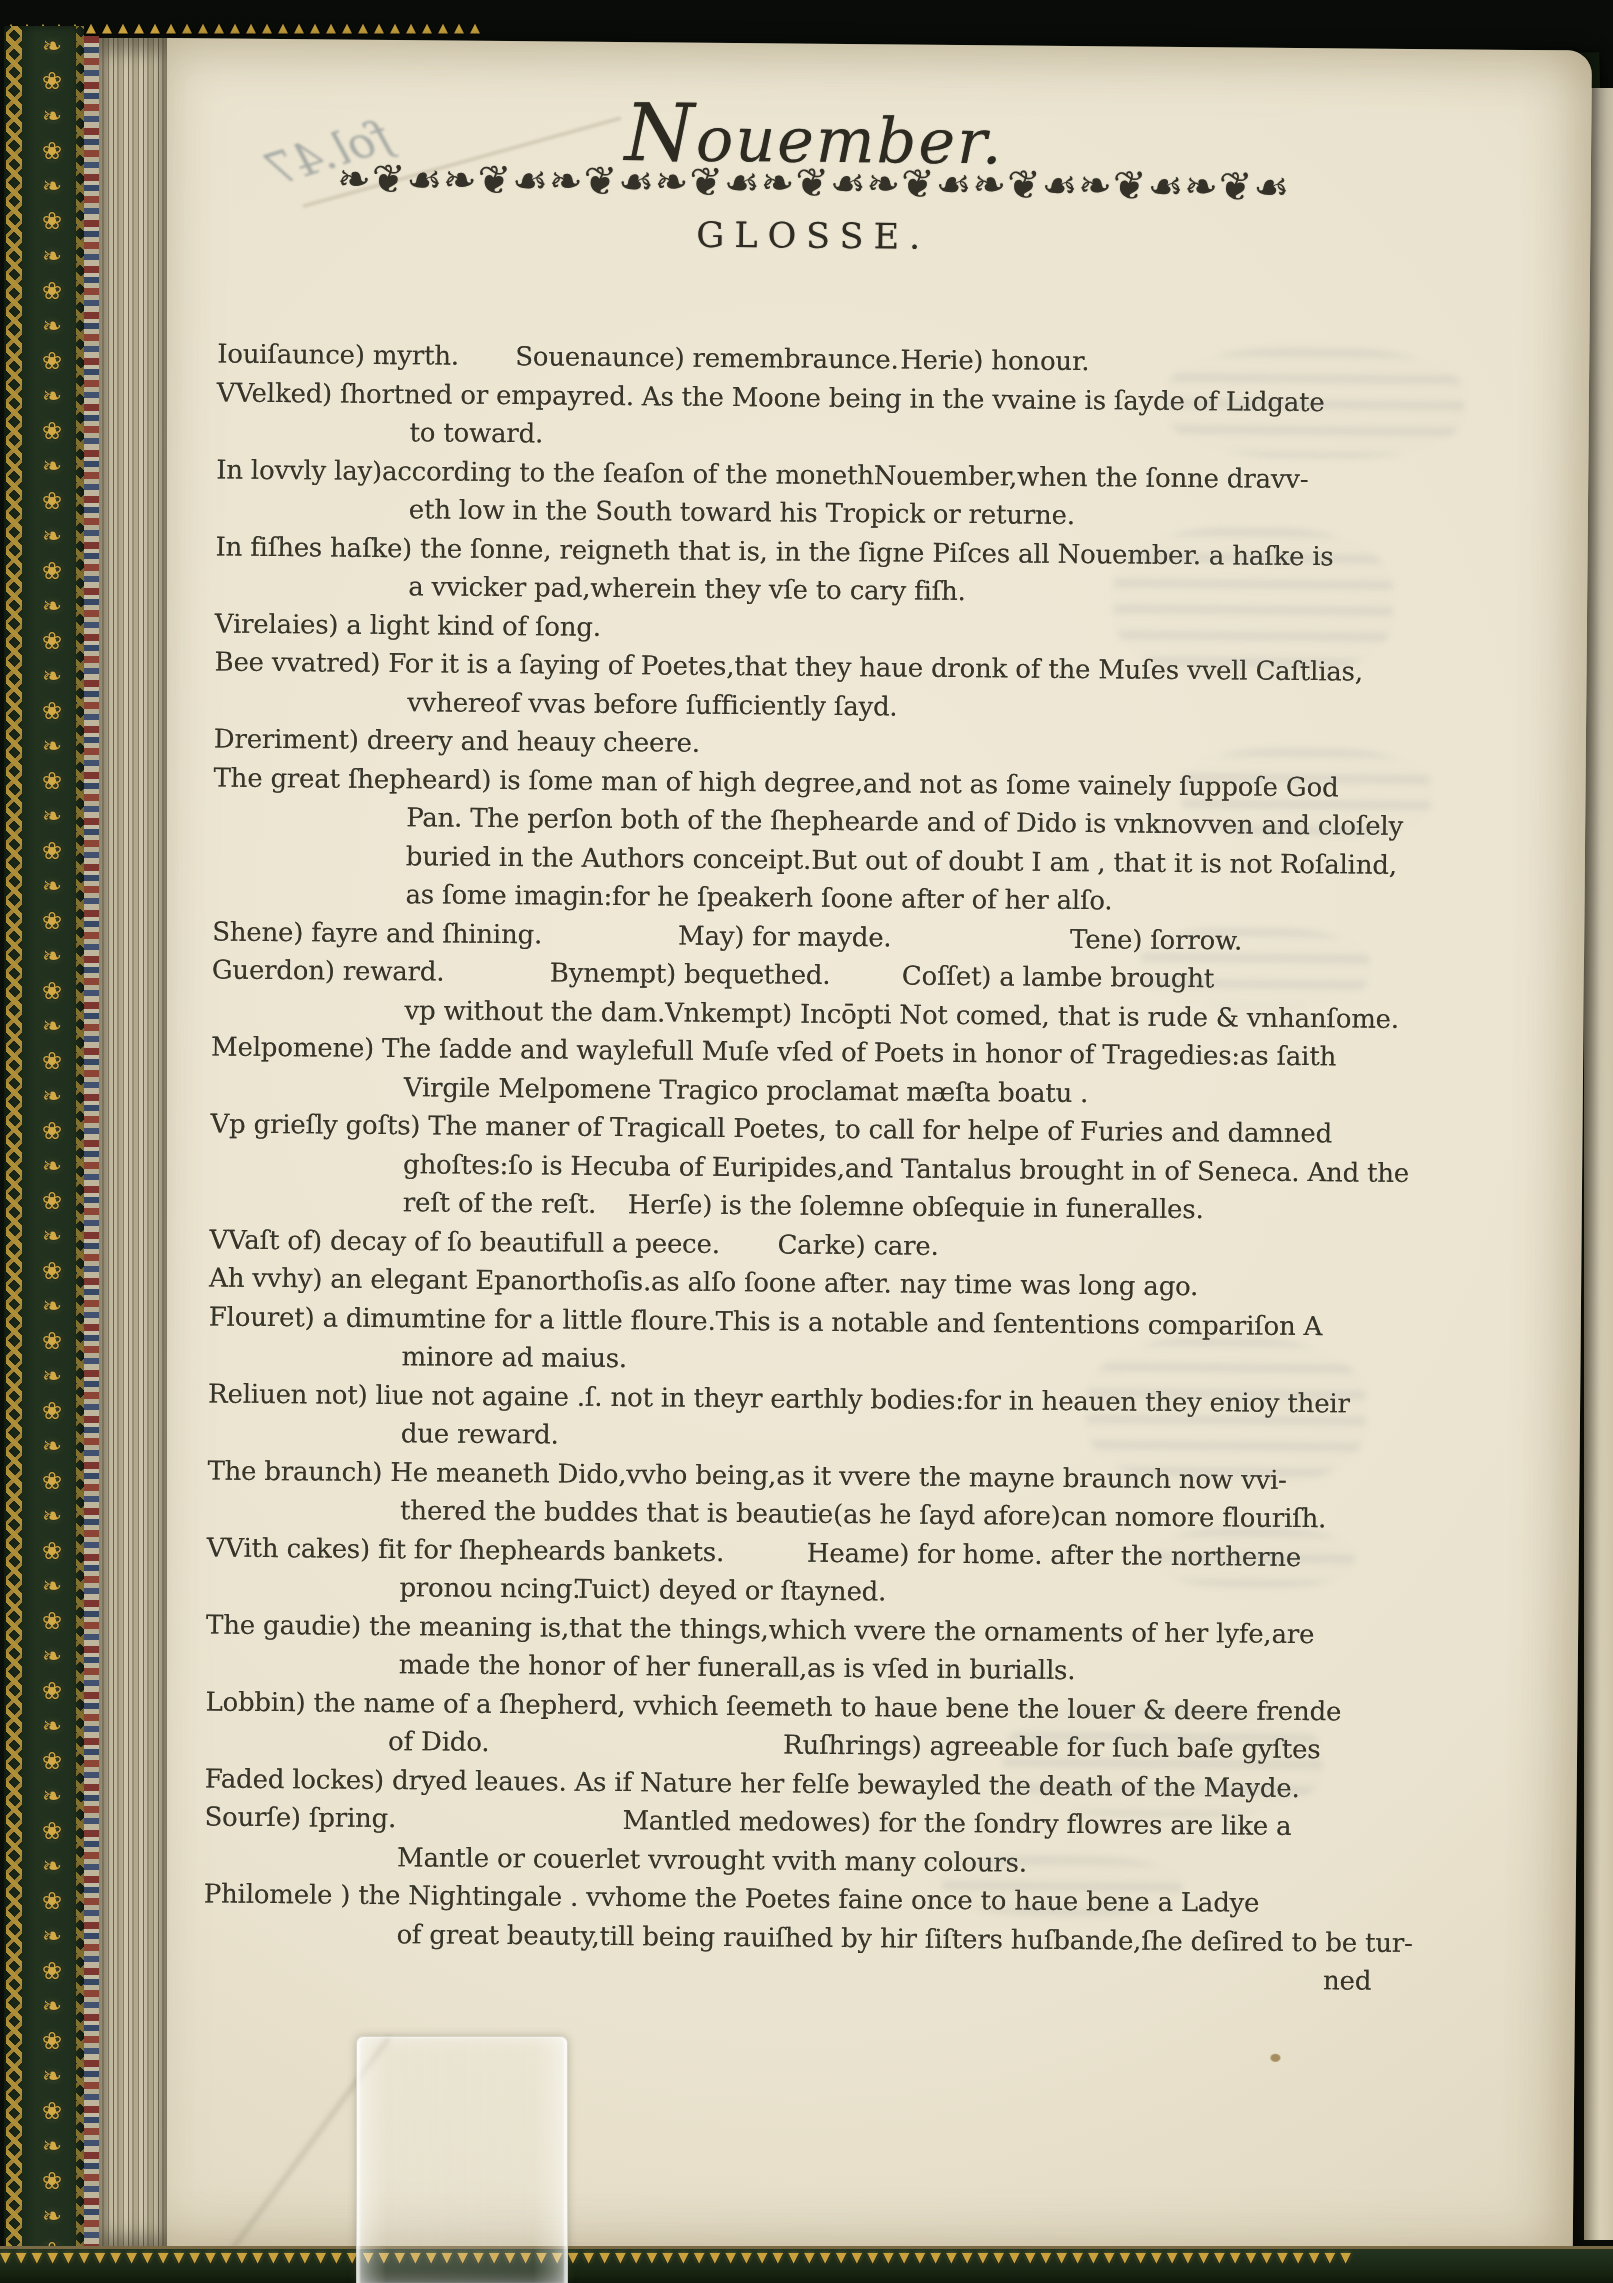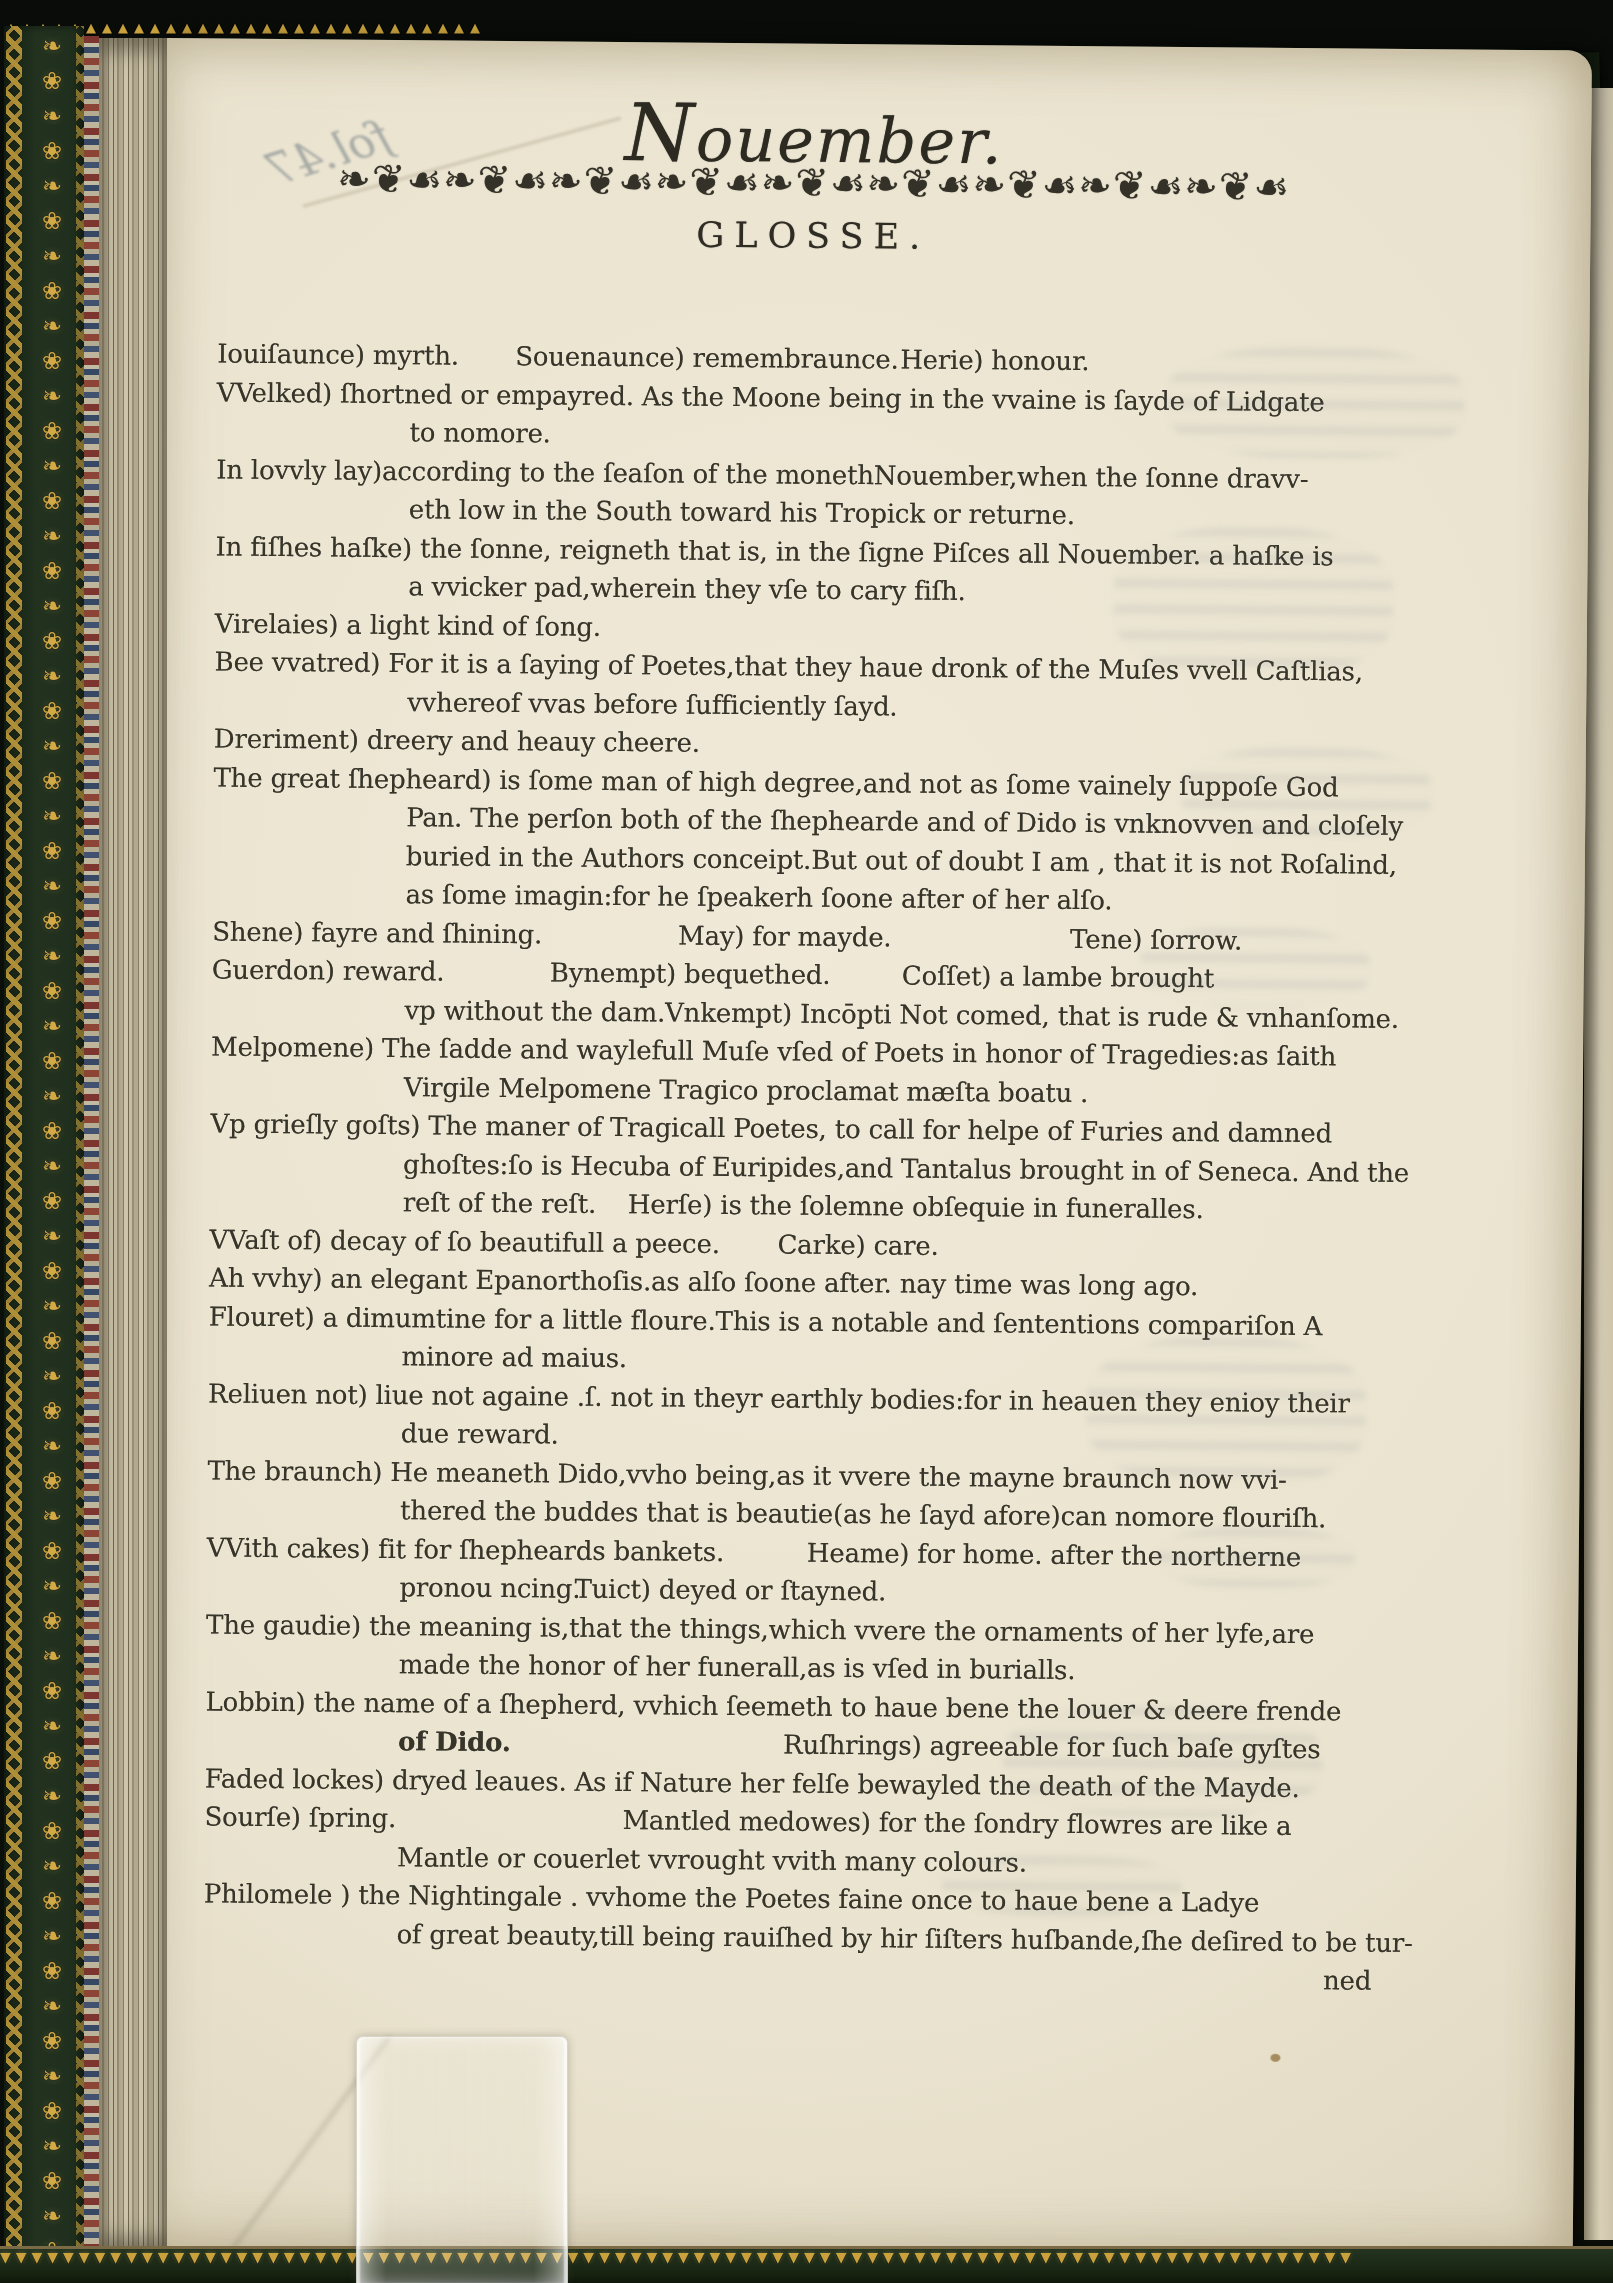--- a/index.html
+++ b/index.html
@@ -107,21 +107,21 @@
     <div class="gloss-lines" id="gloss-lines">
         <div class="gl">
           <span style="left: 0px;">Iouiſaunce) myrth.</span>
           <span style="left: 298px;">Souenaunce) remembraunce.</span>
           <span style="left: 683px;">Herie) honour.</span>
         </div>
         <div class="gl">
           <span style="left: 0px;">VVelked) ſhortned or empayred. As the Moone being in the vvaine is ſayde of Lidgate</span>
         </div>
         <div class="gl">
-          <span style="left: 193px;">to nomore.</span>
+          <span style="left: 193px;">to toward.</span>
         </div>
         <div class="gl">
           <span style="left: 0px;">In lovvly lay)according to the ſeaſon of the monethNouember,when the ſonne dravv-</span>
         </div>
         <div class="gl">
           <span style="left: 193px;">eth low in the South toward his Tropick or returne.</span>
         </div>
         <div class="gl">
           <span style="left: 0px;">In fiſhes haſke) the ſonne, reigneth that is, in the ſigne Piſces all Nouember. a haſke is</span>
         </div>
@@ -217,21 +217,21 @@
         <div class="gl">
           <span style="left: 0px;">The gaudie) the meaning is,that the things,which vvere the ornaments of her lyfe,are</span>
         </div>
         <div class="gl">
           <span style="left: 193px;">made the honor of her funerall,as is vſed in burialls.</span>
         </div>
         <div class="gl">
           <span style="left: 0px;">Lobbin) the name of a ſhepherd, vvhich ſeemeth to haue bene the louer &amp; deere frende</span>
         </div>
         <div class="gl">
-          <span style="left: 193px; font-weight: bold;">of Dido.</span>
+          <span style="left: 183px;">of Dido.</span>
           <span style="left: 578px;">Ruſhrings) agreeable for ſuch baſe gyſtes</span>
         </div>
         <div class="gl">
           <span style="left: 0px;">Faded lockes) dryed leaues. As if Nature her felſe bewayled the death of the Mayde.</span>
         </div>
         <div class="gl">
           <span style="left: 0px;">Sourſe) ſpring.</span>
           <span style="left: 418px;">Mantled medowes) for the ſondry flowres are like a</span>
         </div>
         <div class="gl">

